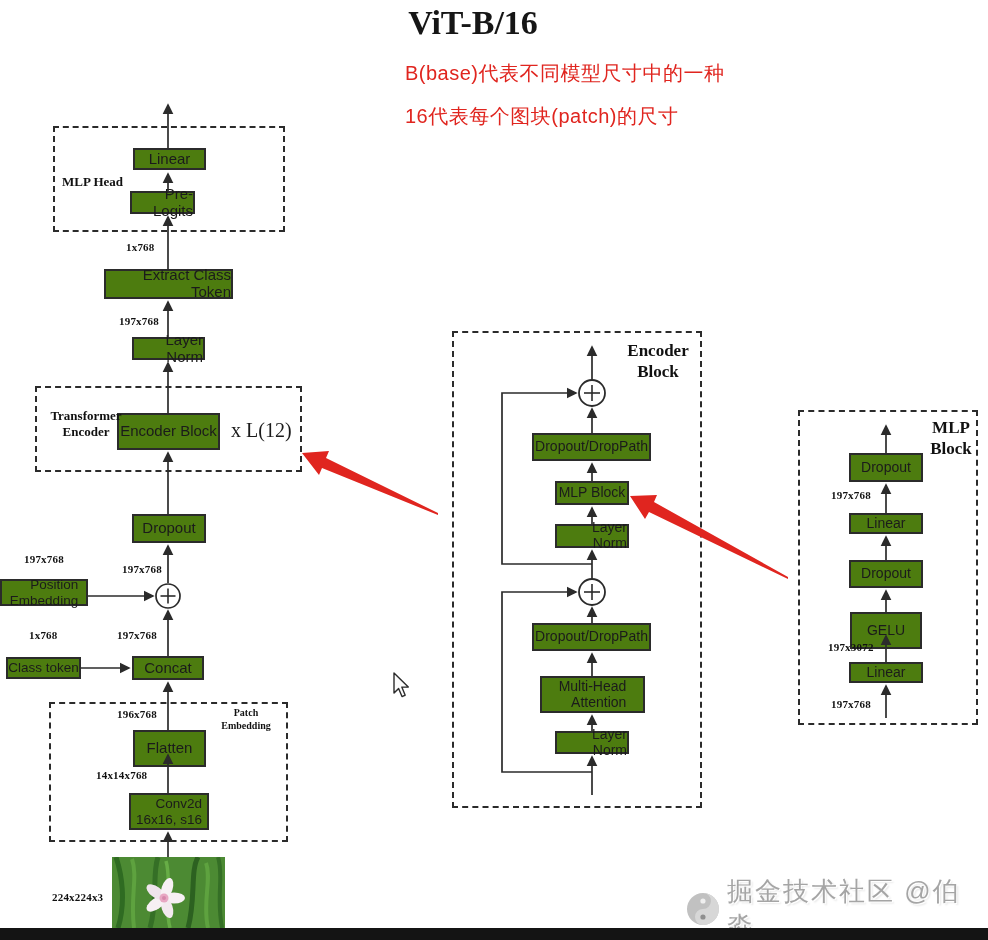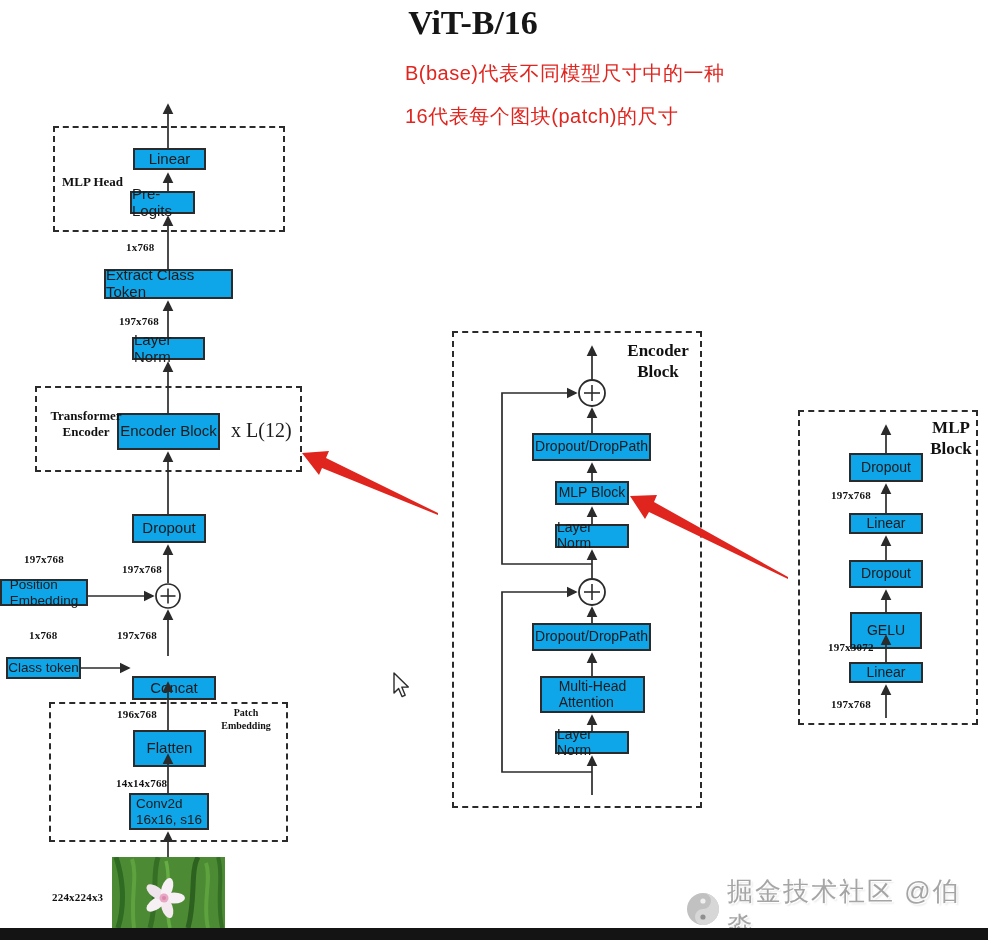--- a/index.html
+++ b/index.html
@@ -5,22 +5,22 @@
   html,body { margin:0; padding:0; background:#fff; }
   .canvas {
     position:relative; width:988px; height:940px; background:#ffffff;
     font-family:"Liberation Sans", sans-serif; overflow:hidden;
   }
   .dashed {
     position:absolute; border:2px dashed #2b2b2b; box-sizing:border-box;
     background:transparent; z-index:1;
   }
   .node {
-    position:absolute; border:2px solid #2b2b2b; background:#0ea5e9;
-    display:flex; align-items:center; justify-content:center; text-align:left;
+    position:absolute; border:2px solid #2b2b2b; background:#4d7c0f;
+    display:flex; align-items:center; justify-content:center; text-align:right;
     font-size:15px; color:#1b1b1b; line-height:1.12; box-sizing:border-box; z-index:3;
   }
   .f14 { font-size:14px; }
   .f13 { font-size:13.5px; }
   .pre { white-space:pre-line; }
   .sec-title {
     position:absolute; font-family:"Liberation Serif", serif; font-weight:700;
     color:#111; text-align:center; white-space:pre-line; line-height:1.25; z-index:4;
   }
   .dim {
@@ -78,21 +78,21 @@
 
   <div class="node" style="left:133px; top:148px; width:73px; height:22px;">Linear</div>
   <div class="node" style="left:130px; top:191px; width:65px; height:23px;">Pre-Logits</div>
   <div class="node" style="left:104px; top:269px; width:129px; height:30px;">Extract Class Token</div>
   <div class="node" style="left:132px; top:337px; width:73px; height:23px;">Layer Norm</div>
   <div class="node" style="left:117px; top:413px; width:103px; height:37px;">Encoder Block</div>
   <div class="node" style="left:132px; top:514px; width:74px; height:29px;">Dropout</div>
   <div class="node pre f13" style="left:0px; top:579px; width:88px; height:27px;">Position
 Embedding</div>
   <div class="node f13" style="left:6px; top:657px; width:75px; height:22px;">Class token</div>
-  <div class="node" style="left:132px; top:676px; width:84px; height:24px;">Concat</div>
+  <div class="node" style="left:132px; top:656px; width:72px; height:24px;">Concat</div>
   <div class="node" style="left:133px; top:730px; width:73px; height:37px;">Flatten</div>
   <div class="node pre f13" style="left:129px; top:793px; width:80px; height:37px;">Conv2d
 16x16, s16</div>
 
   <div class="node f14" style="left:532px; top:433px; width:119px; height:28px;">Dropout/DropPath</div>
   <div class="node f14" style="left:555px; top:481px; width:74px; height:24px;">MLP Block</div>
   <div class="node f14" style="left:555px; top:524px; width:74px; height:24px;">Layer Norm</div>
   <div class="node f14" style="left:532px; top:623px; width:119px; height:28px;">Dropout/DropPath</div>
   <div class="node pre f14" style="left:540px; top:676px; width:105px; height:37px;">Multi-Head
 Attention</div>
@@ -104,21 +104,21 @@
   <div class="node f14" style="left:850px; top:612px; width:72px; height:37px;">GELU</div>
   <div class="node f14" style="left:849px; top:662px; width:74px; height:21px;">Linear</div>
 
   <div class="dim" style="left:126px; top:241px;">1x768</div>
   <div class="dim" style="left:119px; top:315px;">197x768</div>
   <div class="dim" style="left:24px; top:553px;">197x768</div>
   <div class="dim" style="left:122px; top:563px;">197x768</div>
   <div class="dim" style="left:29px; top:629px;">1x768</div>
   <div class="dim" style="left:117px; top:629px;">197x768</div>
   <div class="dim" style="left:117px; top:708px;">196x768</div>
-  <div class="dim" style="left:116px; top:769px;margin-top:8px;">14x14x768</div>
+  <div class="dim" style="left:96px; top:769px;">14x14x768</div>
   <div class="dim" style="left:52px; top:891px;">224x224x3</div>
   <div class="dim" style="left:831px; top:489px;">197x768</div>
   <div class="dim" style="left:828px; top:641px;">197x3072</div>
   <div class="dim" style="left:831px; top:698px;">197x768</div>
 
   <div class="flower">
     <svg width="113" height="71" viewBox="0 0 113 71">
       <rect width="113" height="71" fill="#4c8a33"></rect>
       <path d="M6,71 C14,45 10,18 4,0" stroke="#2f6b22" stroke-width="5" fill="none"></path>
       <path d="M22,71 C18,40 26,20 20,2" stroke="#5ea23f" stroke-width="4" fill="none"></path>

